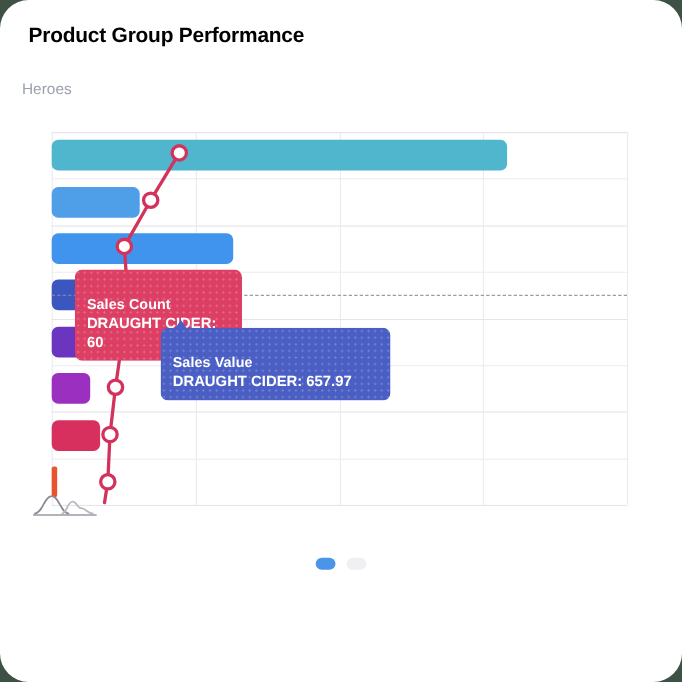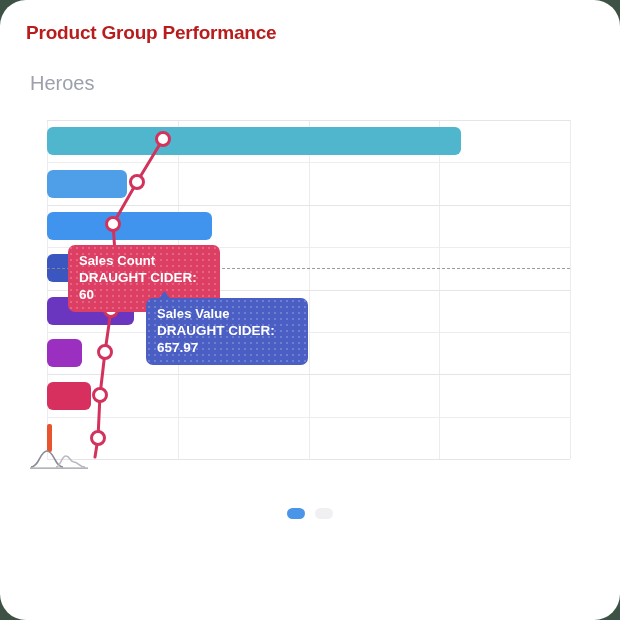--- a/index.html
+++ b/index.html
@@ -10,25 +10,25 @@
     -webkit-font-smoothing:antialiased;
     overflow:hidden;
   }
   .card{
     position:absolute;left:0;top:0;width:620px;height:620px;
     background:#ffffff;border-radius:26px;box-sizing:border-box;
     overflow:hidden;
   }
   .card-title{
     position:absolute;left:26px;top:22px;
-    font-size:19px;font-weight:bold;color:#b91c1c;letter-spacing:-0.2px;
+    font-size:19px;font-weight:bold;color:#000000;letter-spacing:-0.2px;
   }
   .card-subtitle{
-    position:absolute;left:30px;top:72px;
-    font-size:20px;color:#9aa0ac;font-weight:normal;
+    position:absolute;left:20px;top:72px;
+    font-size:14px;color:#9aa0ac;font-weight:normal;
   }
 
   
   .plot{
     position:absolute;left:47px;top:120px;width:523px;height:339px;
   }
   .vgrid{position:absolute;top:0;width:1px;height:339px;background:#ececf0;}
   .hgrid{position:absolute;left:0;width:523px;height:1px;background:#ededf1;}
   .hgrid.major{background:#e4e4e9;}
   .plot-frame-top{position:absolute;left:0;top:0;width:523px;height:1px;background:#e4e4e9;}
@@ -45,21 +45,21 @@
   .bar.tex{
     background-image:radial-gradient(rgba(255,255,255,.55) 1px, transparent 1.2px);
     background-size:7px 7px;
   }
 
   
   .lineSvg{position:absolute;left:0;top:0;width:523px;height:339px;overflow:visible;}
 
   
   .tip{
-    position:absolute;border-radius:7px;padding:8px 11px 9px 11px;
+    position:absolute;border-radius:7px;padding:24px 11px 9px 11px;
     color:#ffffff;box-sizing:border-box;
     background-image:radial-gradient(rgba(255,255,255,.20) 1px, transparent 1.2px);
     background-size:6px 6px;
   }
   .tip .t1{font-size:13px;font-weight:bold;line-height:16px;letter-spacing:.1px;}
   .tip .t2{font-size:13.5px;font-weight:bold;line-height:17px;}
   .tip-notch{position:absolute;width:13px;height:9px;}
 
   
   .spark{position:absolute;left:30px;top:448px;width:58px;height:22px;}
@@ -116,21 +116,21 @@
         <circle cx="53" cy="275" r="6.5" fill="#ffffff" stroke="#d2325c" stroke-width="3"></circle>
         <circle cx="51" cy="318" r="6.5" fill="#ffffff" stroke="#d2325c" stroke-width="3"></circle>
       </svg>
   </div>
 
   <div class="tip" id="tip0" style="left: 68px; top: 245px; width: 152px; min-height: 48px; background-color: rgb(220, 63, 99);">
     <div class="t1">Sales Count</div>
     <div class="t2">DRAUGHT CIDER: 60</div>
   </div>
 
-  <div class="tip" id="tip1" style="left: 146px; top: 298px; width: 162px; min-height: 45px; background-color: rgb(74, 94, 196);">
+  <div class="tip" id="tip1" style="left: 146px; top: 298px; width: 209px; min-height: 45px; background-color: rgb(74, 94, 196);">
     <div class="tip-notch" id="notch1" style="left: 12px; top: -7px; background: rgb(74, 94, 196); clip-path: polygon(0px 100%, 50% 0px, 100% 100%);"></div>
     <div class="t1">Sales Value</div>
     <div class="t2">DRAUGHT CIDER: 657.97</div>
   </div>
 
   <svg class="spark" viewBox="0 0 58 22">
     <path d="M1 19 C9 19, 10 3, 17 3 C24 3, 25 19, 33 19" fill="none" stroke="#8b8b95" stroke-width="1.6"></path>
     <path d="M26 19 C31 19, 31 8, 36 8 C40 8, 40 14, 44 14 C48 14, 49 19, 55 19" fill="none" stroke="#b9b9c1" stroke-width="1.6"></path>
     <line x1="0" y1="20.2" x2="58" y2="20.2" stroke="#9a9aa3" stroke-width="1.2"></line>
   </svg>

